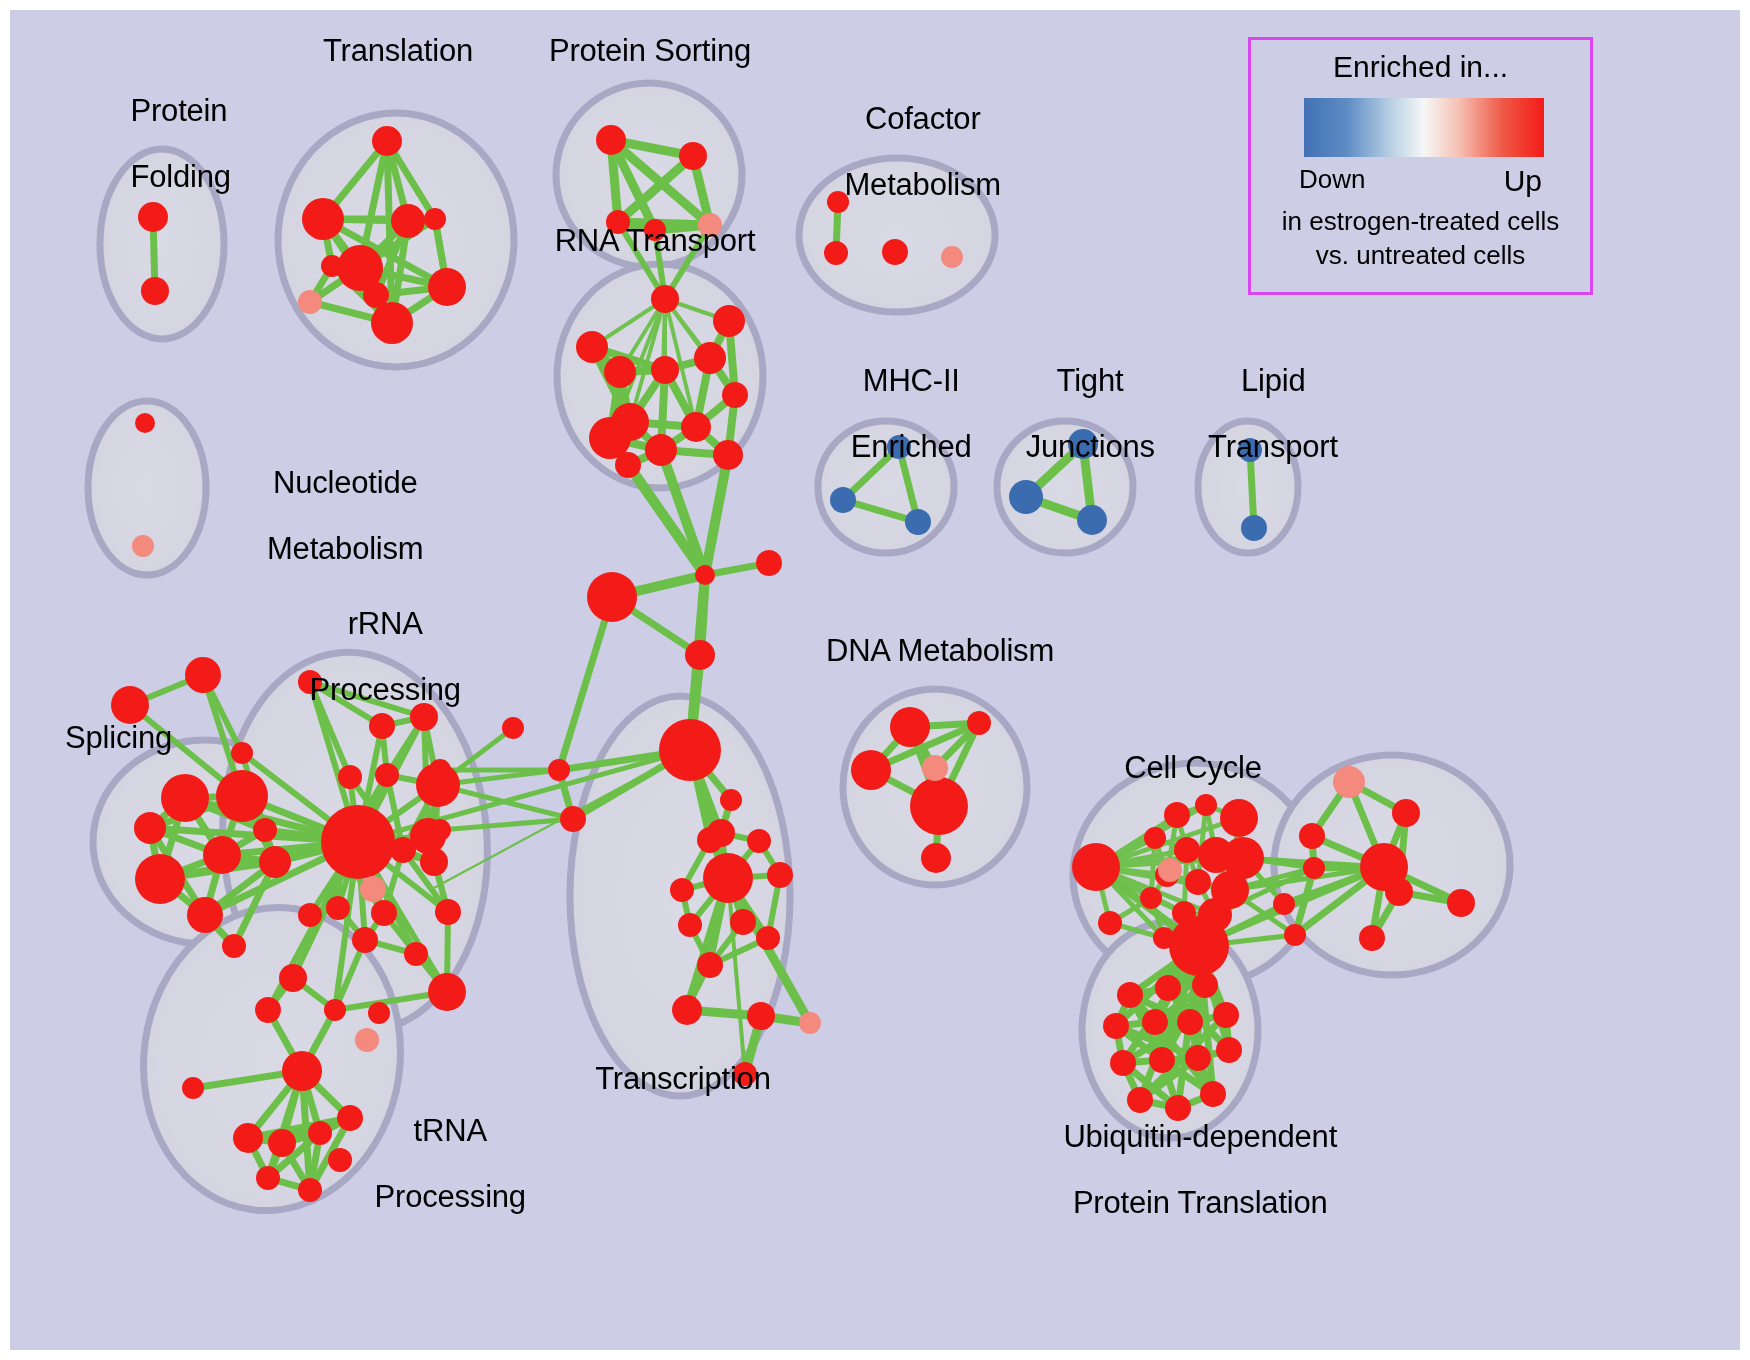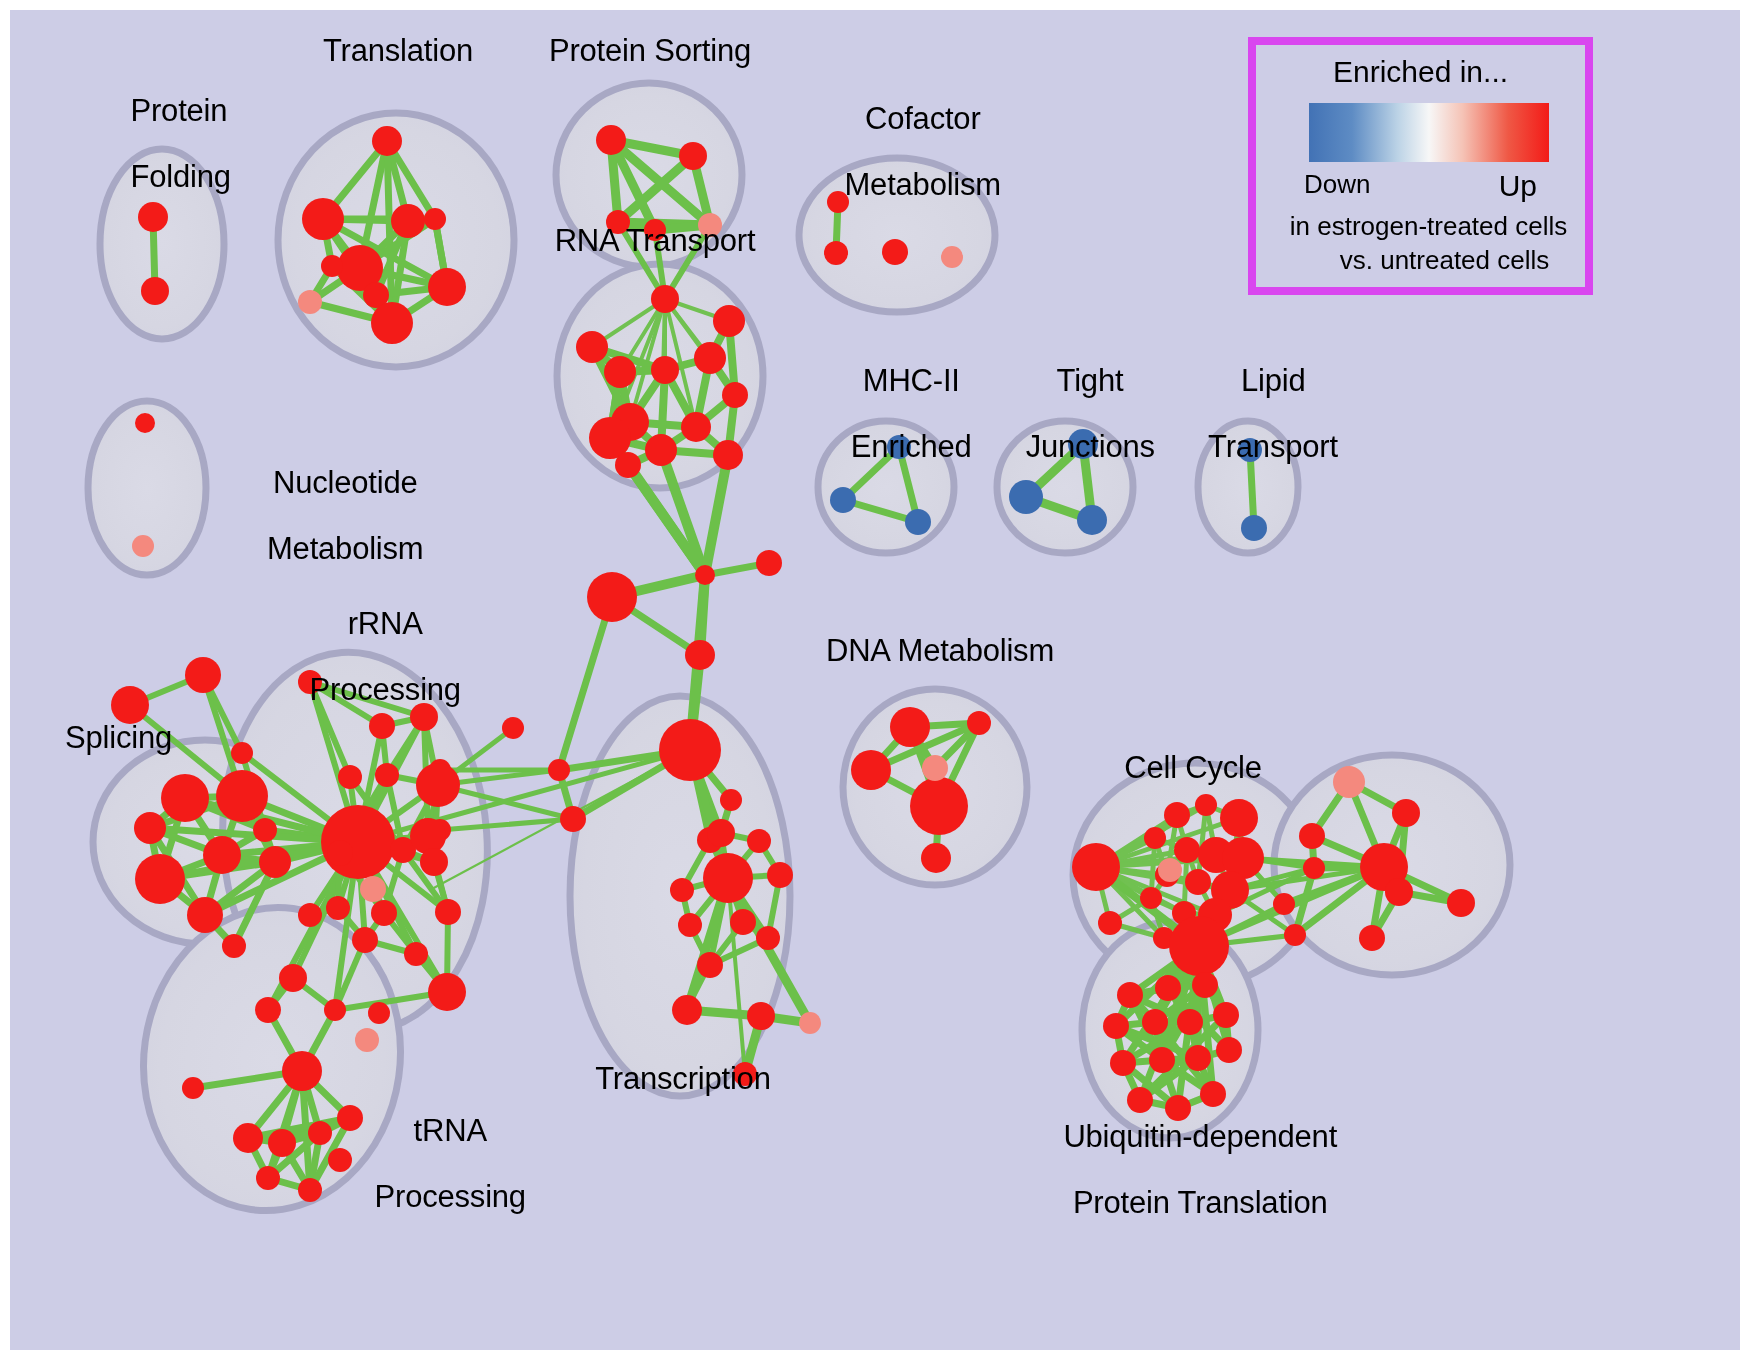--- a/index.html
+++ b/index.html
@@ -4,28 +4,28 @@
 <style>
   html,body{margin:0;padding:0;background:#ffffff;}
   #stage{position:relative;width:1750px;height:1360px;background:#ffffff;overflow:hidden;
          font-family:"Liberation Sans","DejaVu Sans",sans-serif;}
   #canvas{position:absolute;left:10px;top:10px;width:1730px;height:1340px;background:#cdcde6;}
   svg.net{position:absolute;left:0;top:0;width:1730px;height:1340px;display:block;}
   .cl-label{position:absolute;color:#000;font-size:31px;line-height:1.06;text-align:center;
             white-space:pre;letter-spacing:-0.2px;}
   
   #legend{position:absolute;left:1238px;top:27px;width:345px;height:258px;
-          background:#cdcde6;border:8px solid #d946ef;box-sizing:border-box;}
+          background:#cdcde6;border:3px solid #d946ef;box-sizing:border-box;}
   #legend .lg-title{position:absolute;left:0;top:10px;width:100%;text-align:center;font-size:30px;color:#000;}
   #legend .lg-bar{position:absolute;left:53px;top:58px;width:240px;height:59px;
      background:linear-gradient(to right,#4272b5 0%,#5e8cc4 18%,#bcd3e6 37%,#f7f7f7 50%,#f5c3b6 64%,#ef5845 83%,#f31b18 100%);}
   #legend .lg-down{position:absolute;left:48px;top:124px;font-size:26px;color:#000;}
   #legend .lg-up{position:absolute;right:48px;top:124px;font-size:30px;color:#000;}
-  #legend .lg-sub1{position:absolute;left:0;top:166px;width:100%;text-align:center;font-size:26px;color:#000;margin-left:8px;}
-  #legend .lg-sub2{position:absolute;left:0;top:200px;width:100%;text-align:center;font-size:26px;color:#000;padding-left:24px;}
+  #legend .lg-sub1{position:absolute;left:0;top:166px;width:100%;text-align:center;font-size:26px;color:#000;}
+  #legend .lg-sub2{position:absolute;left:0;top:200px;width:100%;text-align:center;font-size:26px;color:#000;}
 </style>
 </head>
 <body>
 
 <div id="stage">
   <div id="canvas">
 
     <svg class="net" viewBox="0 0 1730 1340">
       <defs>
         <radialGradient id="clusterGrad" cx="50%" cy="50%" r="62%">

